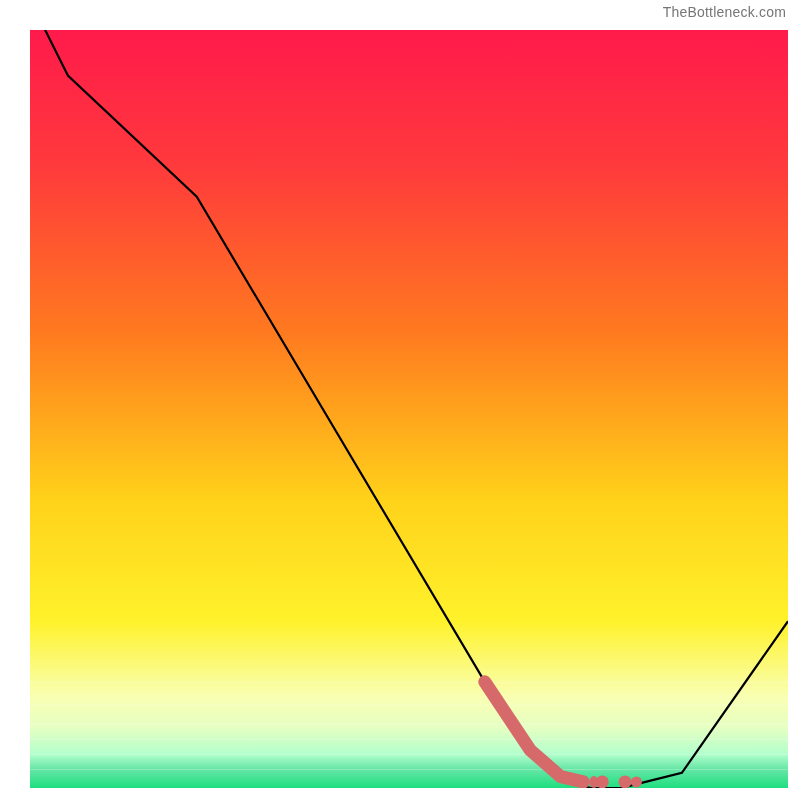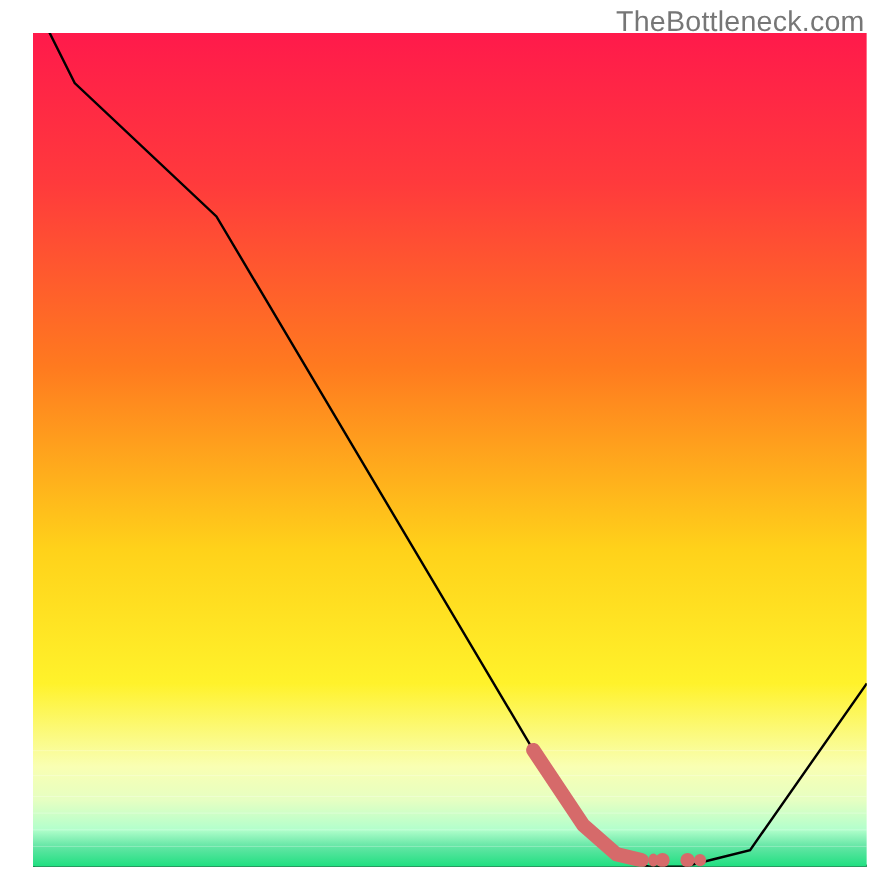--- a/index.html
+++ b/index.html
@@ -7,21 +7,21 @@
   .container {
     position: relative;
     width: 800px;
     height: 800px;
   }
   .watermark {
     position: absolute;
     top: 4px;
     right: 14px;
     font-family: Arial, Helvetica, sans-serif;
-    font-size: 26px;
+    font-size: 14px;
     color: #767676;
     letter-spacing: 0.2px;
   }
   .plot {
     position: absolute;
     left: 30px;
     top: 30px;
     width: 758px;
     height: 758px;
   }

